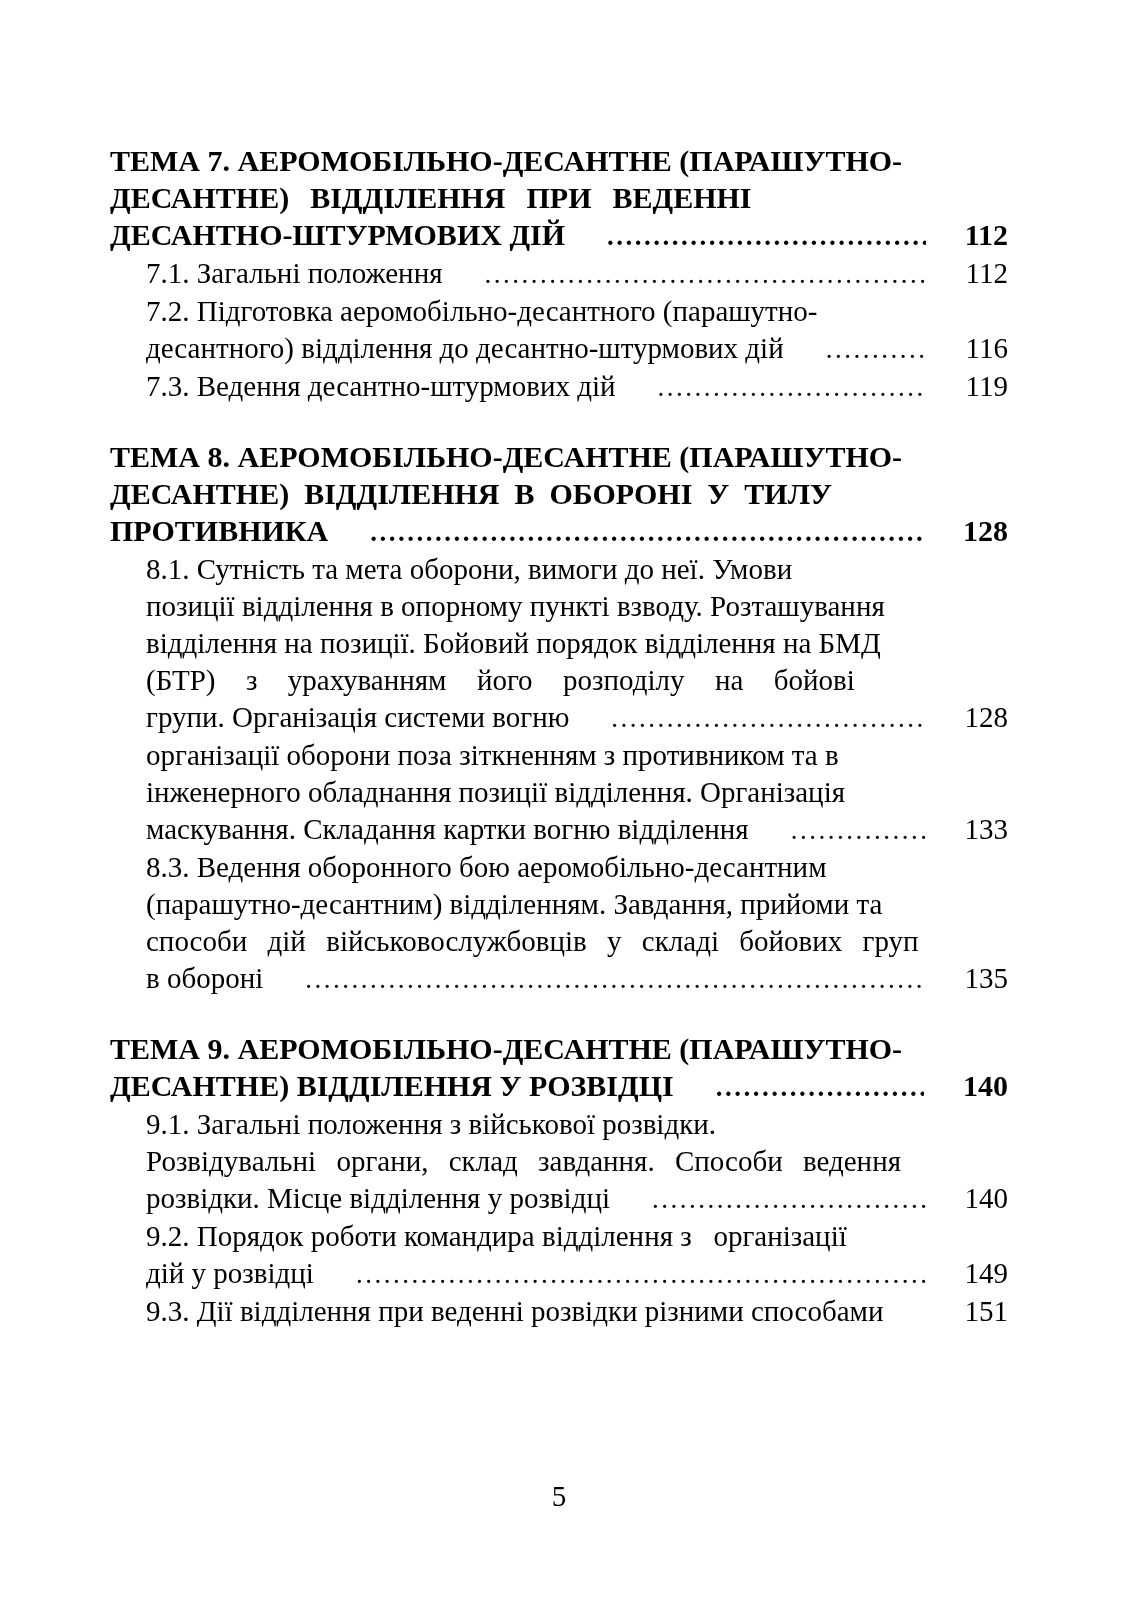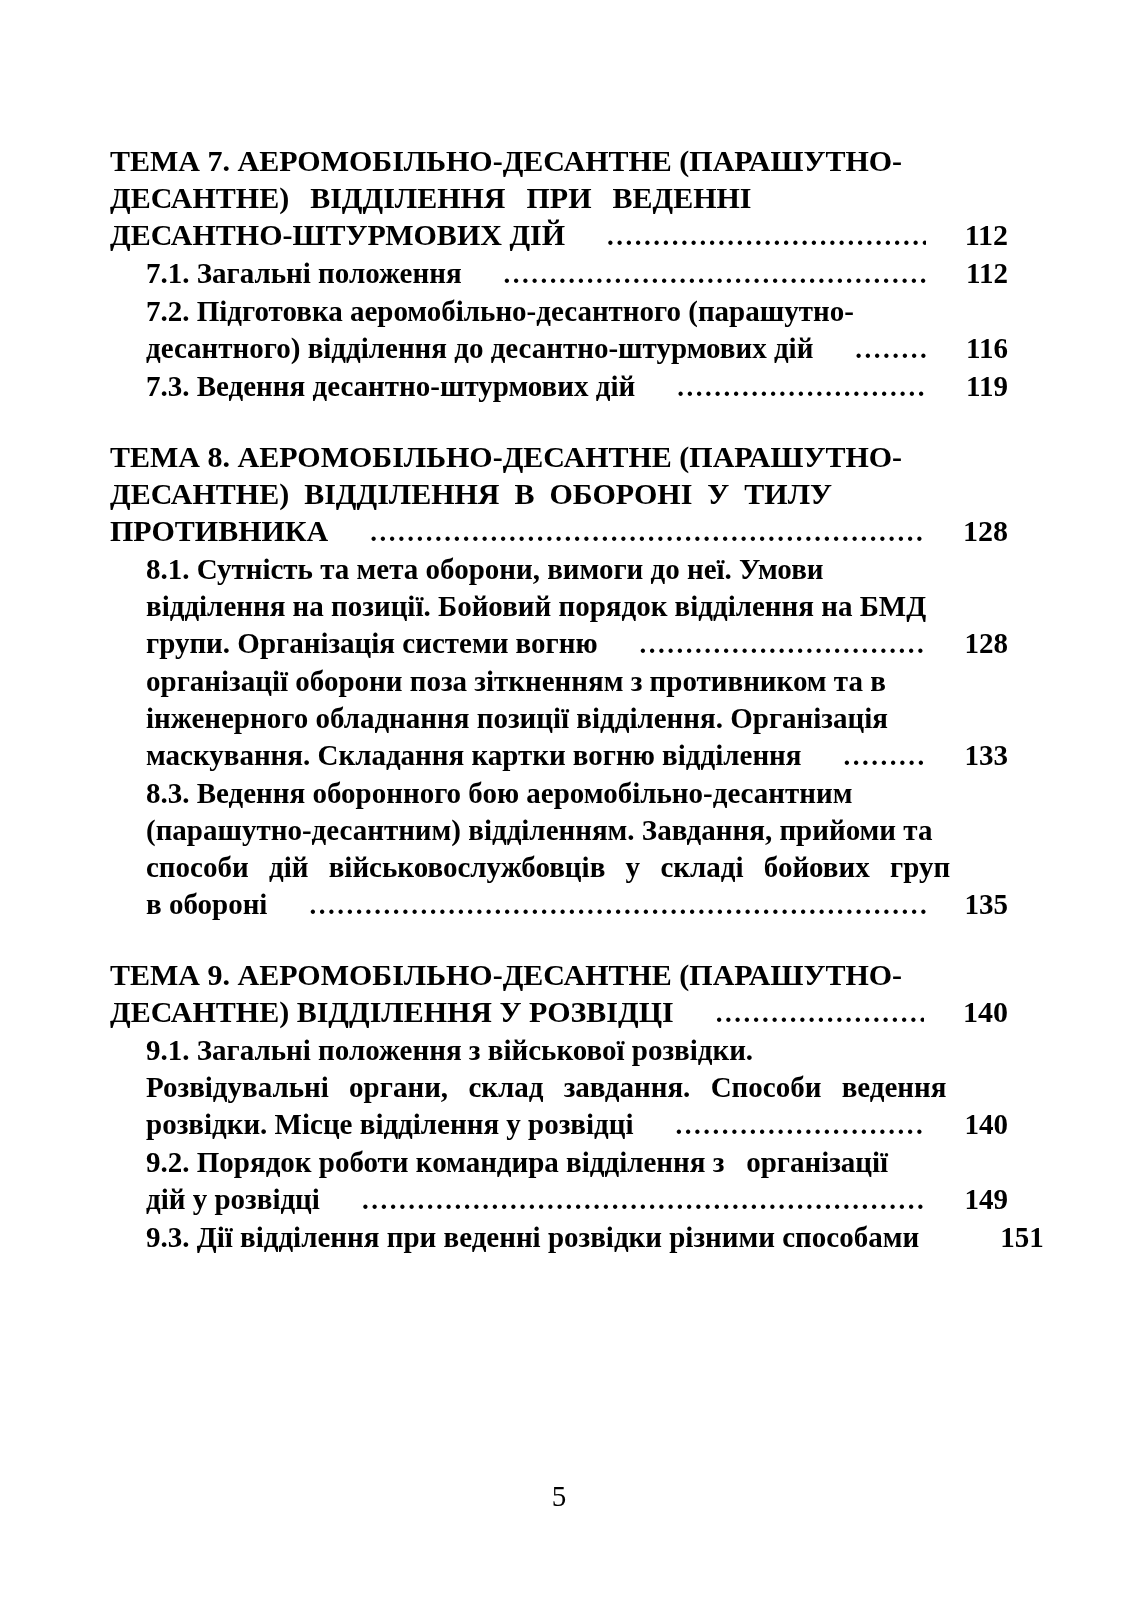--- a/index.html
+++ b/index.html
@@ -5,21 +5,21 @@
   html,body { margin:0; padding:0; background:#ffffff; }
   .page {
     position:relative; width:1142px; height:1615px;
     background:#ffffff; color:#000;
     font-family:"Liberation Serif","DejaVu Serif",serif;
     overflow:hidden;
   }
   .content { position:absolute; left:110px; top:142px; width:898px; }
   .line { font-size:29px; line-height:37px; white-space:pre; }
   .h { font-weight:700; font-size:30px; }
-  .ind { padding-left:36px;font-weight:bold; }
+  .ind { padding-left:36px; }
   .row { display:flex; align-items:baseline; white-space:nowrap;gap:33px; }
   .row .t { white-space:pre; flex:0 1 auto; }
   .dots { flex:1 1 0; min-width:0; overflow:hidden; margin:0 6px 0 9px;
           font-size:27px; letter-spacing:2.5px; }
   .dots::after { content:"........................................................................................................................................"; }
   .pg { flex:0 0 auto; text-align:left; }
   .sec-gap { margin-top:32px; }
   .spread-sm { word-spacing:0.25em; }
   .spread-md { word-spacing:0.45em; }
   .spread-lg { word-spacing:0.8em; }
@@ -60,21 +60,23 @@
 
     <div class="sec-gap">
       <div class="line h">ТЕМА 8. АЕРОМОБІЛЬНО-ДЕСАНТНЕ (ПАРАШУТНО-</div>
       <div class="line h spread-sm">ДЕСАНТНЕ) ВІДДІЛЕННЯ В ОБОРОНІ У ТИЛУ</div>
       <div class="line h row">
         <span class="t">ПРОТИВНИКА</span>
         <span class="dots"></span>
         <span class="pg">128</span>
       </div>
       <div class="line ind">8.1. Сутність та мета оборони, вимоги до неї. Умови</div>
+      <div class="line ind">позиції відділення в опорному пункті взводу. Розташування</div>
       <div class="line ind">відділення на позиції. Бойовий порядок відділення на БМД</div>
+      <div class="line ind spread-lg">(БТР) з урахуванням його розподілу на бойові</div>
       <div class="line ind row">
         <span class="t">групи. Організація системи вогню</span>
         <span class="dots"></span>
         <span class="pg">128</span>
       </div>
       <div class="line ind">організації оборони поза зіткненням з противником та в</div>
       <div class="line ind">інженерного обладнання позиції відділення. Організація</div>
       <div class="line ind row">
         <span class="t">маскування. Складання картки вогню відділення</span>
         <span class="dots"></span>

